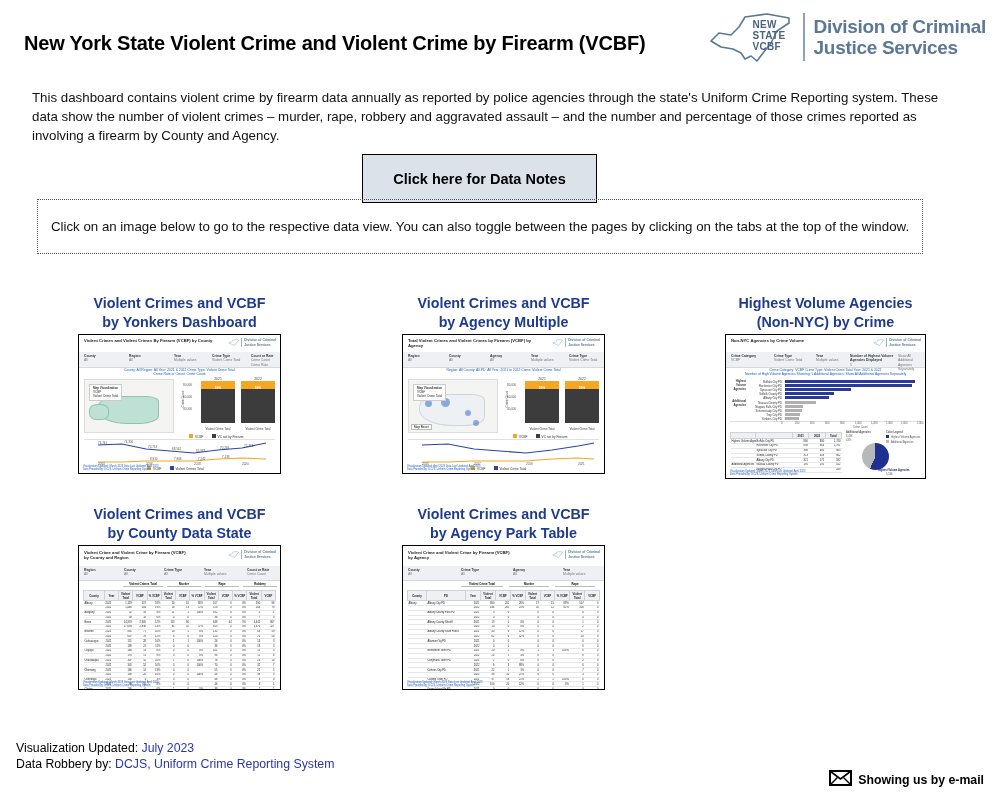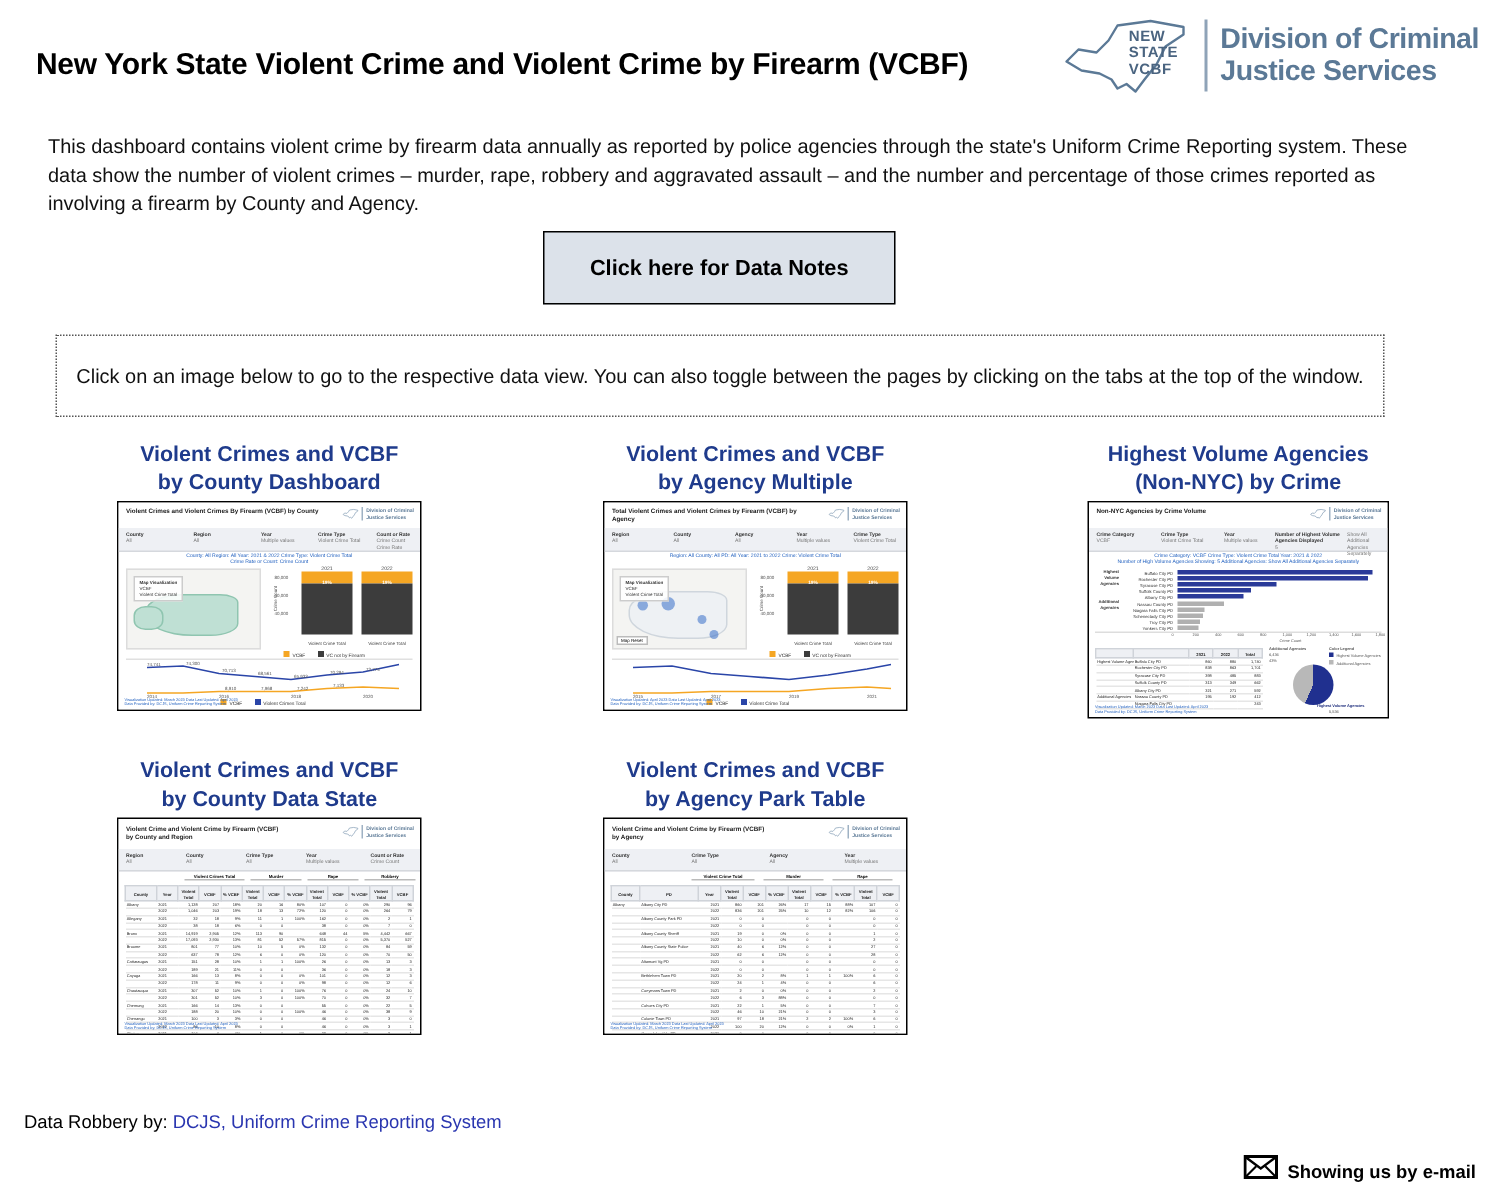--- a/index.html
+++ b/index.html
@@ -95,21 +95,21 @@
     padding: 0;
     display: flex;
     align-items: center;
     justify-content: center;
   }
 
   
   .instruction-box {
     position: absolute;
     left: 37px;
-    top: 223px;
+    top: 199px;
     width: 886px;
     height: 55px;
     border: 1px dotted #555;
     display: flex;
     align-items: center;
     justify-content: center;
     text-align: center;
     padding: 0 8px;
     box-sizing: border-box;
   }
@@ -389,21 +389,21 @@
 
 <button class="data-notes-btn">Click here for Data Notes</button>
 
 <div class="instruction-box">
   <span>Click on an image below to go to the respective data view. You can also toggle between the pages by clicking on the tabs at the top of the window.</span>
 </div>
 
 <div class="tile" style="left:78px; top:294px; width:203px;">
   <div class="tile-title">
     <span>Violent Crimes and VCBF</span><br>
-    <span>by County Dashboard</span>
+    <span>by Yonkers Dashboard</span>
   </div>
   <div class="tile-thumb" style="width:203px; height:140px; margin-top:2px;">
     <div class="mini">
       <div class="mini-head">
         <div class="mini-title">Violent Crimes and Violent Crimes By Firearm (VCBF) by County</div>
         <div class="mini-logo">
           <div class="mm">
             <svg width="12" height="9" viewBox="0 0 96 56">
                 <path d="M6 32 L14 24 L26 26 L34 18 L40 8 L62 5 L84 9 L84 14 L72 22 L66 34 L58 44 L52 52 L46 47 L40 50 L36 44 L28 40 L16 38 Z" fill="none" stroke="#8aa2b8" stroke-width="4"></path>
               </svg>
@@ -1461,20 +1461,23 @@
       <div class="mini-foot">
         <div class="lnk">Visualization Updated: March 2023 Data Last Updated: April 2023</div>
         <div class="lnk">Data Provided by: DCJS, Uniform Crime Reporting System</div>
       </div>
     </div>
   </div>
 </div>
 
 <div class="footer">
   <div>
+    <span>Visualization Updated: </span><span class="val">July 2023</span>
+  </div>
+  <div>
     <span>Data Robbery by: </span><span class="val">DCJS, Uniform Crime Reporting System</span>
   </div>
 </div>
 
 <div class="contact">
   <span>
     <svg width="23" height="16" viewBox="0 0 23 16" aria-hidden="true">
       <rect x="1" y="1" width="21" height="14" fill="#ffffff" stroke="#000000" stroke-width="2"></rect>
       <polyline points="1.5,1.5 11.5,9 21.5,1.5" fill="none" stroke="#000000" stroke-width="1.6"></polyline>
       <line x1="1.5" y1="14.5" x2="8.5" y2="7.5" stroke="#000000" stroke-width="1.4"></line>

